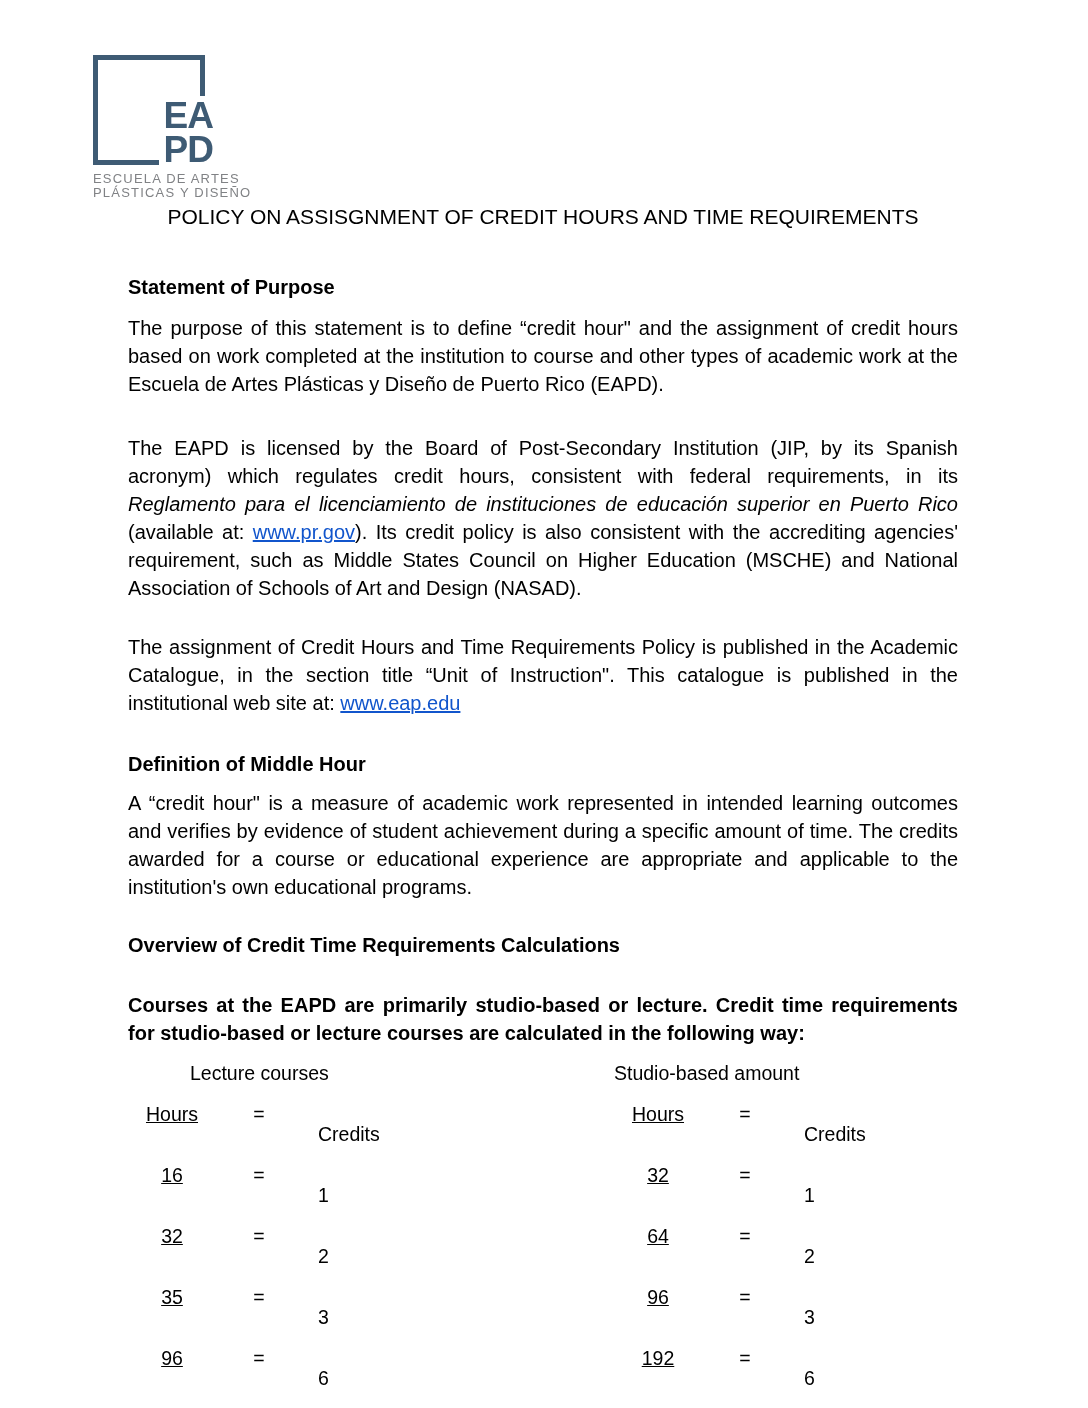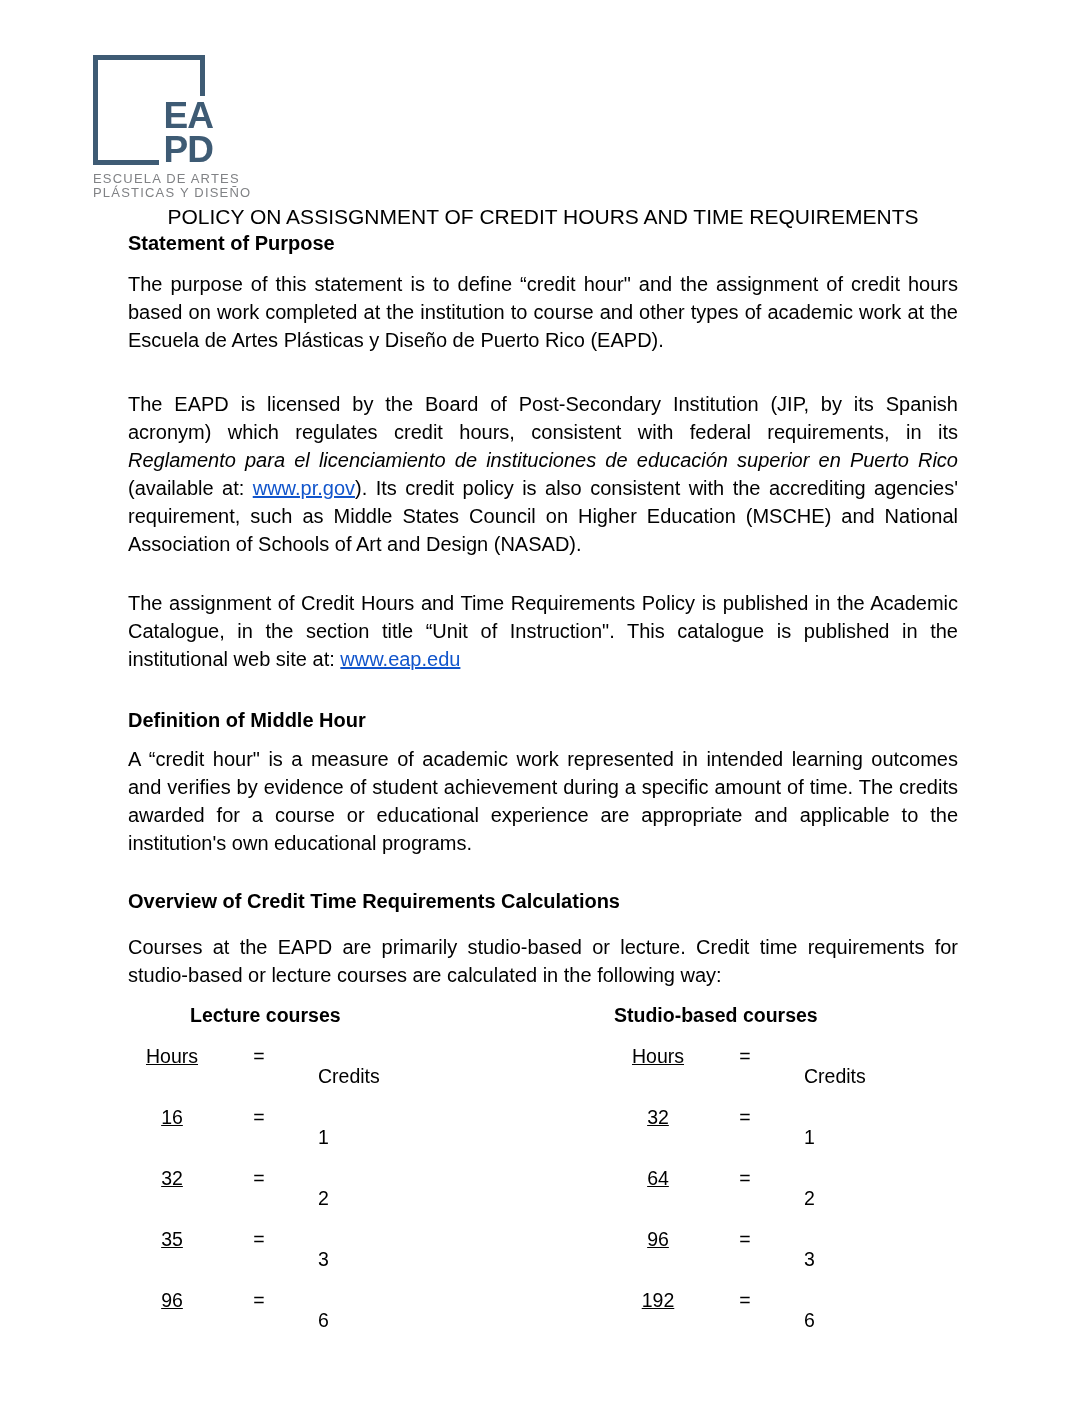--- a/index.html
+++ b/index.html
@@ -57,49 +57,49 @@
     line-height: 26px;
     font-weight: normal;
     text-align: center;
   }
   .heading {
     font-size: 20px;
     line-height: 26px;
     font-weight: bold;
     margin: 0;
   }
-  .h-purpose    { }
+  .h-purpose    { margin-top: 44px; }
   .h-definition { margin-top: 34px; }
   .h-overview   { margin-top: 31px; }
   .para {
     margin: 0;
     font-size: 20px;
     line-height: 28px;
     text-align: justify;
   }
   .p-purpose    { margin-top: 14px; }
   .p-licensing  { margin-top: 36px; }
   .p-catalogue  { margin-top: 31px; }
   .p-definition { margin-top: 12px; }
-  .p-overview   { margin-top: 19px; }
+  .p-overview   { margin-top: 33px; font-weight: bold; }
   .link {
     color: #1155cc;
     text-decoration: underline;
     cursor: pointer;
   }
   .italic { font-style: italic; }
 
   
   .tables { display: flex; margin-top: 13px; }
   .tcol-left  { width: 512px; }
   .tcol-right { flex: 1; }
   .ttitle {
     font-size: 19.5px;
     line-height: 26px;
-    font-weight: bold;
+    font-weight: normal;
   }
   .tcol-left .ttitle { margin-left: 62px; }
   .trow {
     display: grid;
     grid-template-columns: 88px 86px 170px;
     font-size: 19.5px;
     line-height: 28px;
     margin-top: 13px;
   }
   .trow.thead { margin-top: 14px; }
@@ -167,21 +167,21 @@
           <span class="c-c">3</span>
         </div>
         <div class="trow">
           <span class="c-h">96</span>
           <span class="c-e">=</span>
           <span class="c-c">6</span>
         </div>
       </div>
 
       <div class="tcol tcol-right">
-        <div class="ttitle">Studio-based courses</div>
+        <div class="ttitle">Studio-based amount</div>
         <div class="trow thead">
           <span class="c-h">Hours</span>
           <span class="c-e">=</span>
           <span class="c-c">Credits</span>
         </div>
         <div class="trow">
           <span class="c-h">32</span>
           <span class="c-e">=</span>
           <span class="c-c">1</span>
         </div>

